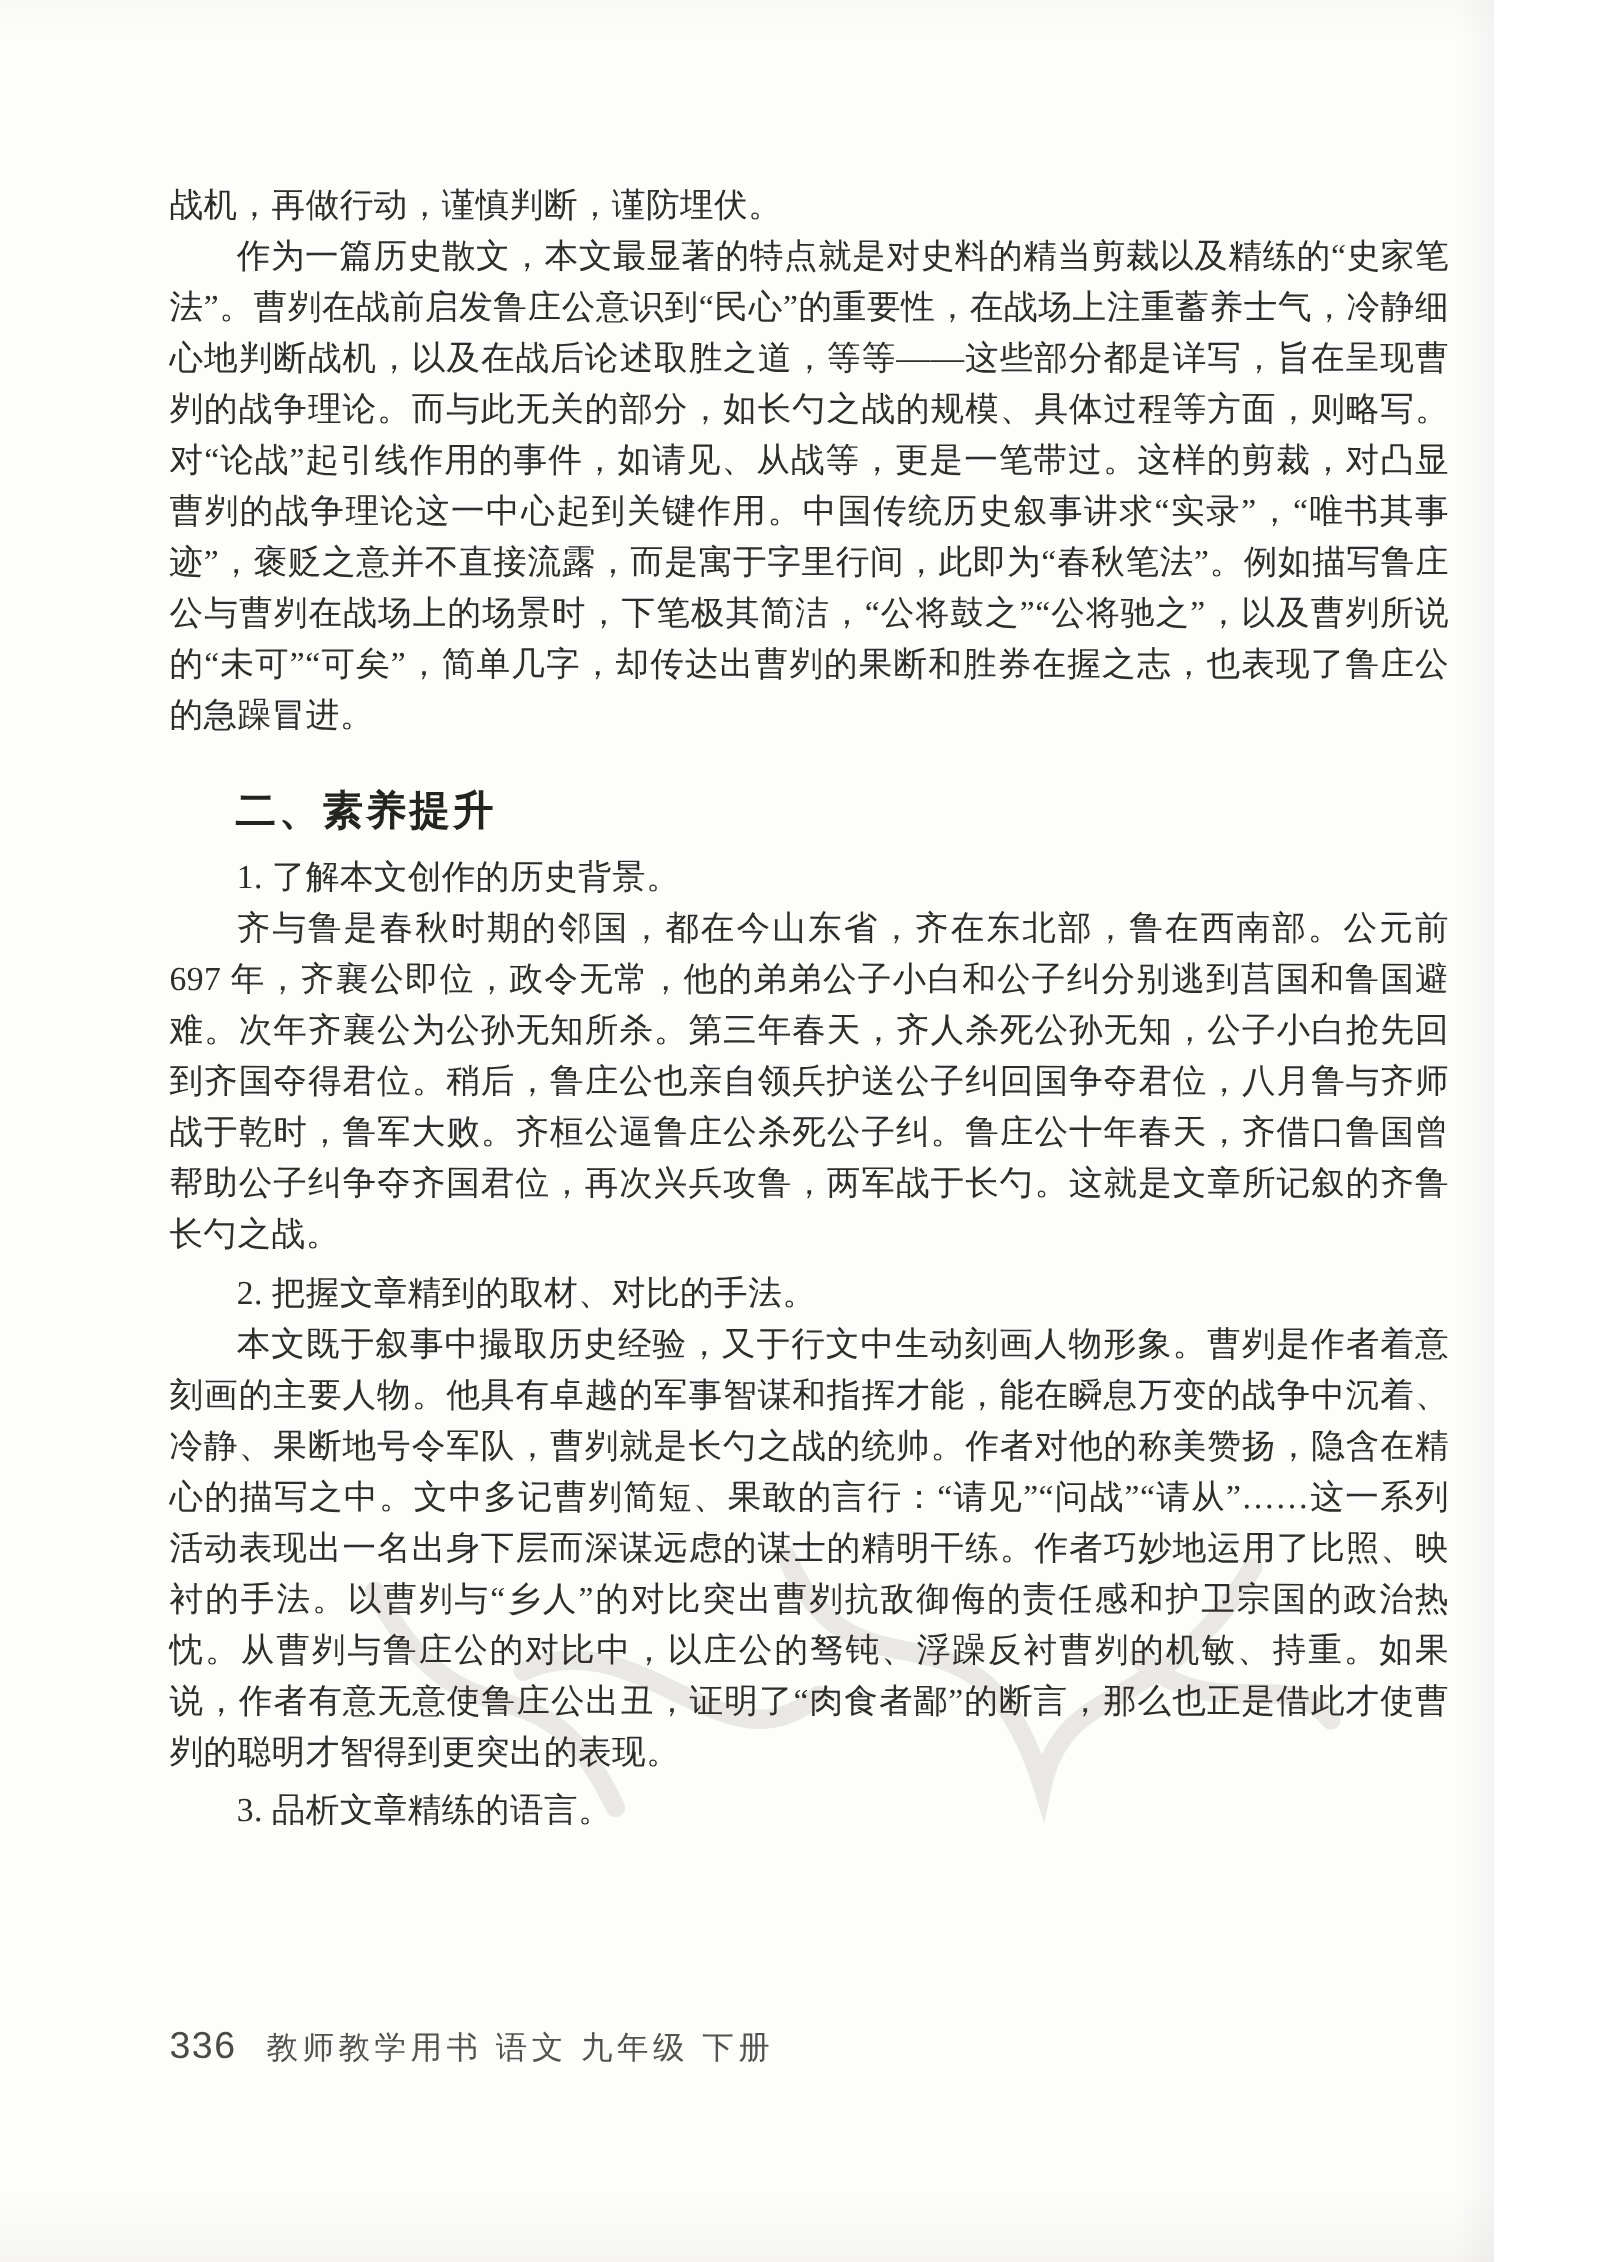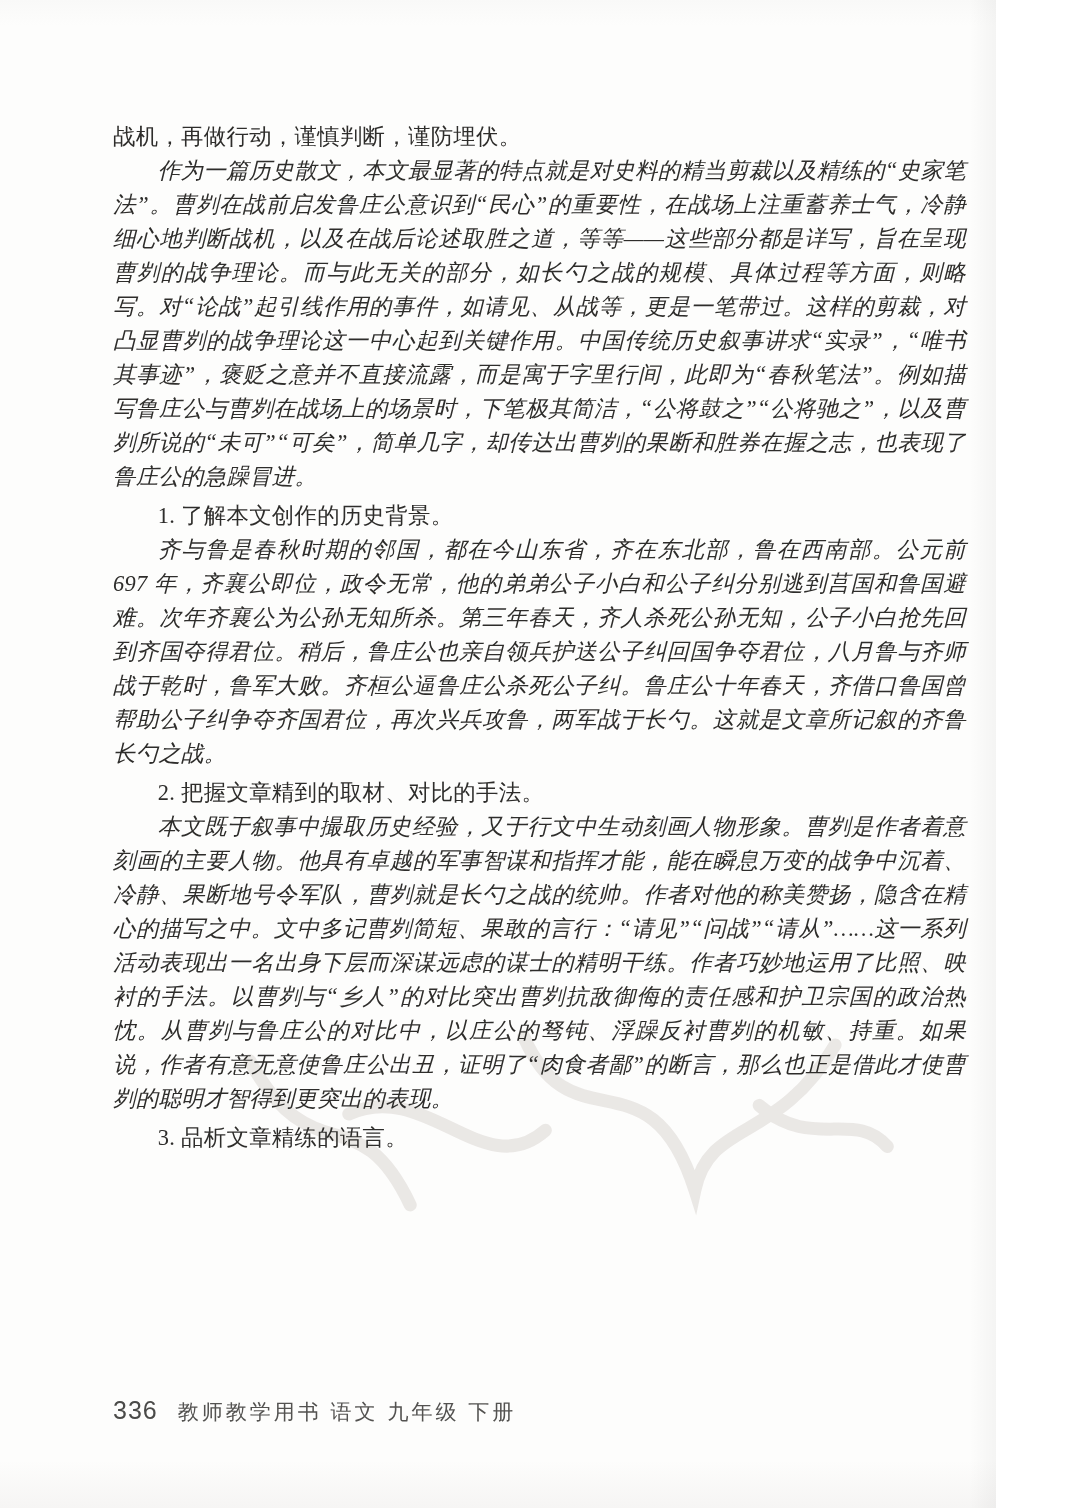--- a/index.html
+++ b/index.html
@@ -24,21 +24,21 @@
     left: 113px;
     top: 120px;
     width: 853px;
     color: #2e2d2b;
     font-size: 22.4px;
     line-height: 34px;
     letter-spacing: 0.3px;
     text-align: justify;
   }
   .content p { margin: 0; }
-  .indent { text-indent: 2em; font-style: italic; }
+  .indent { text-indent: 2em; }
   .section-heading {
     font-family: "Liberation Sans", "DejaVu Sans", sans-serif;
     font-weight: 700;
     font-size: 27px;
     line-height: 40px;
     color: #242321;
     margin: 26px 0 8px 44px;
     text-align: left;
     letter-spacing: 2px;
   }
@@ -55,21 +55,20 @@
   }
   .footer {
     position: absolute;
     left: 113px;
     top: 1350px;
     display: flex;
     align-items: baseline;
     gap: 20px;
     color: #4e4d4b;
     font-family: "Liberation Sans", "DejaVu Sans", sans-serif;
-    margin-top: 46px;
   }
   .page-number { font-size: 25px; letter-spacing: 1px; color: #4a4a48; }
   .book-info { font-size: 21px; letter-spacing: 3px; color: #535250; }
 </style>
 </head>
 <body>
 
 <div class="page">
 
   <div class="watermark">
@@ -80,20 +79,21 @@
         <path d="M330 25 C 370 140, 455 45, 490 190 C 510 120, 575 150, 640 55"></path>
         <path d="M560 110 C 610 160, 655 120, 685 160"></path>
       </g>
     </svg>
   </div>
 
   <main class="content">
     <p class="body-text">战机，再做行动，谨慎判断，谨防埋伏。</p>
     <p class="body-text indent">作为一篇历史散文，本文最显著的特点就是对史料的精当剪裁以及精练的“史家笔法”。曹刿在战前启发鲁庄公意识到“民心”的重要性，在战场上注重蓄养士气，冷静细心地判断战机，以及在战后论述取胜之道，等等——这些部分都是详写，旨在呈现曹刿的战争理论。而与此无关的部分，如长勺之战的规模、具体过程等方面，则略写。对“论战”起引线作用的事件，如请见、从战等，更是一笔带过。这样的剪裁，对凸显曹刿的战争理论这一中心起到关键作用。中国传统历史叙事讲求“实录”，“唯书其事迹”，褒贬之意并不直接流露，而是寓于字里行间，此即为“春秋笔法”。例如描写鲁庄公与曹刿在战场上的场景时，下笔极其简洁，“公将鼓之”“公将驰之”，以及曹刿所说的“未可”“可矣”，简单几字，却传达出曹刿的果断和胜券在握之志，也表现了鲁庄公的急躁冒进。</p>
 
+    <h2 class="section-heading">二、素养提升</h2>
 
     <p class="item-title">1. 了解本文创作的历史背景。</p>
     <p class="body-text indent">齐与鲁是春秋时期的邻国，都在今山东省，齐在东北部，鲁在西南部。公元前 697 年，齐襄公即位，政令无常，他的弟弟公子小白和公子纠分别逃到莒国和鲁国避难。次年齐襄公为公孙无知所杀。第三年春天，齐人杀死公孙无知，公子小白抢先回到齐国夺得君位。稍后，鲁庄公也亲自领兵护送公子纠回国争夺君位，八月鲁与齐师战于乾时，鲁军大败。齐桓公逼鲁庄公杀死公子纠。鲁庄公十年春天，齐借口鲁国曾帮助公子纠争夺齐国君位，再次兴兵攻鲁，两军战于长勺。这就是文章所记叙的齐鲁长勺之战。</p>
 
     <p class="item-title">2. 把握文章精到的取材、对比的手法。</p>
     <p class="body-text indent">本文既于叙事中撮取历史经验，又于行文中生动刻画人物形象。曹刿是作者着意刻画的主要人物。他具有卓越的军事智谋和指挥才能，能在瞬息万变的战争中沉着、冷静、果断地号令军队，曹刿就是长勺之战的统帅。作者对他的称美赞扬，隐含在精心的描写之中。文中多记曹刿简短、果敢的言行：“请见”“问战”“请从”……这一系列活动表现出一名出身下层而深谋远虑的谋士的精明干练。作者巧妙地运用了比照、映衬的手法。以曹刿与“乡人”的对比突出曹刿抗敌御侮的责任感和护卫宗国的政治热忱。从曹刿与鲁庄公的对比中，以庄公的驽钝、浮躁反衬曹刿的机敏、持重。如果说，作者有意无意使鲁庄公出丑，证明了“肉食者鄙”的断言，那么也正是借此才使曹刿的聪明才智得到更突出的表现。</p>
 
     <p class="item-title">3. 品析文章精练的语言。</p>
   </main>
 

